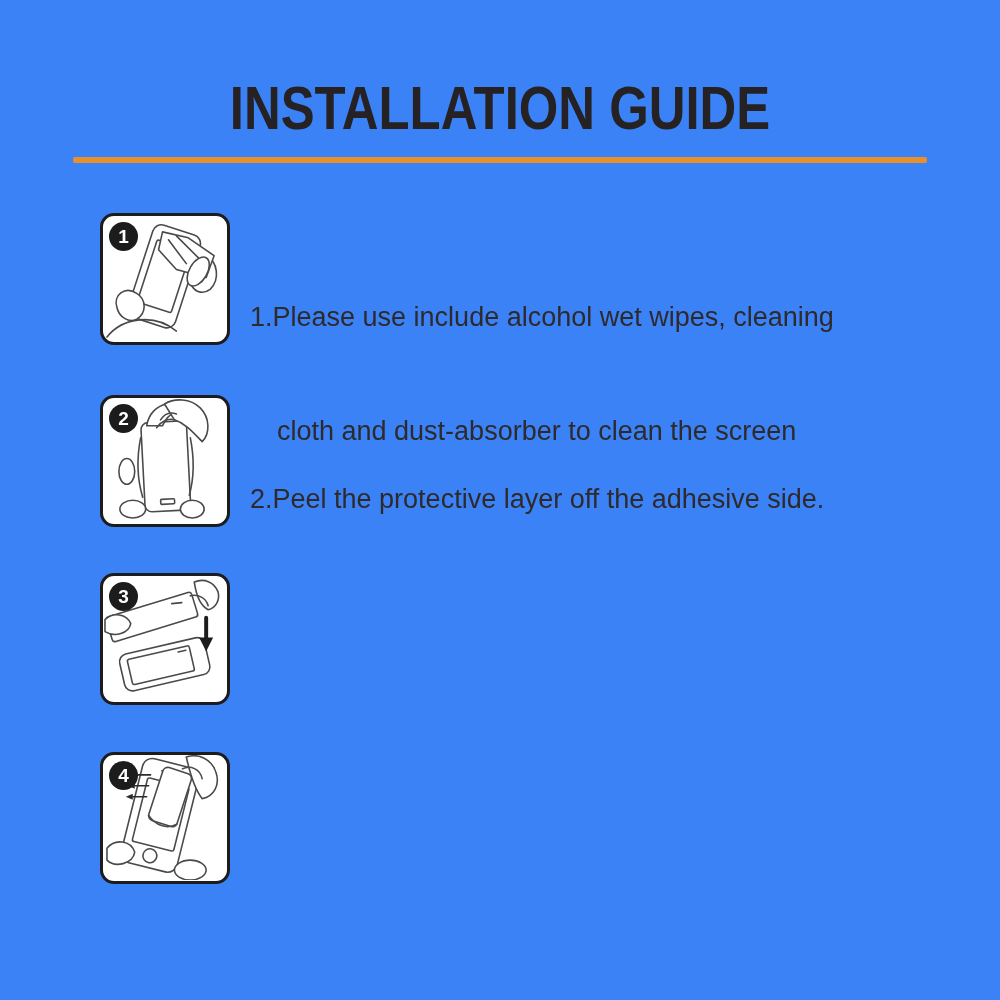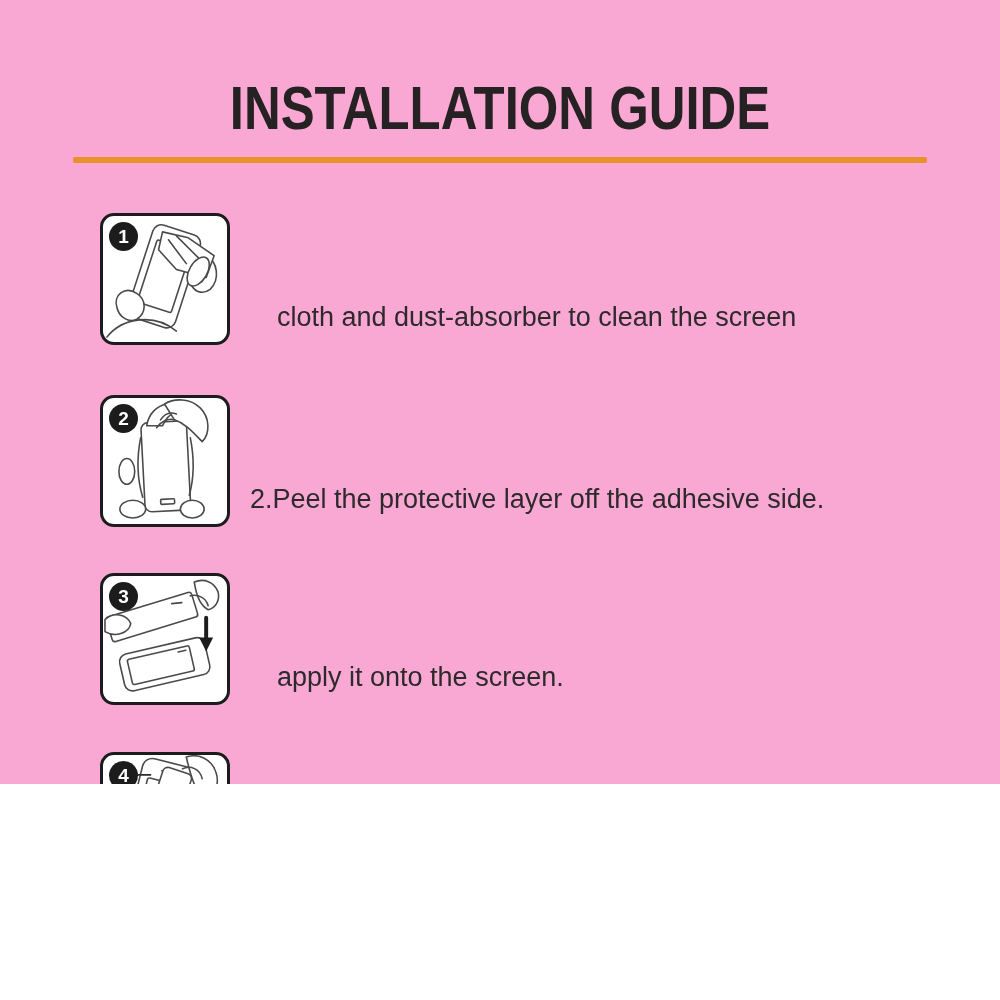--- a/index.html
+++ b/index.html
@@ -1,20 +1,20 @@
 <!DOCTYPE html>
 <html><head>
 <meta charset="utf-8">
 <style>
   html, body { margin: 0; padding: 0; background: #ffffff; }
   .page {
     position: relative;
     width: 1000px;
-    height: 784px;
-    background: #f9a8d4;
+    height: 1000px;
+    background: #3b82f6;
     font-family: "Liberation Sans", sans-serif;
     color: #2e2a2b;
     overflow: hidden;
     text-decoration: underline;
   }
   .title {
     position: absolute;
     top: 72px;
     left: 0;
     width: 100%;
@@ -99,20 +99,21 @@
           <path d="M104 40 C 116 46 118 64 108 74 C 100 80 90 76 88 66" fill="#fff"></path>
           <path d="M60 16 L86 22 L112 40 L104 62 L74 54 L56 34 Z" fill="#fff"></path>
           <path d="M66 24 L84 48 M74 20 L96 42"></path>
           <ellipse cx="96" cy="56" rx="9" ry="16" transform="rotate(30 96 56)" fill="#fff"></ellipse>
           <path d="M14 92 C 10 80 22 70 34 78 C 44 84 44 98 34 104 C 26 108 16 102 14 92 Z" fill="#fff"></path>
           <path d="M4 122 C 20 102 52 98 74 116"></path>
         </g>
       </svg>
     </div>
     <div class="step-text">
+      <div class="line">1.Please use include alcohol wet wipes, cleaning</div>
       <div class="line cont">cloth and dust-absorber to clean the screen</div>
     </div>
   </div>
 
   <div class="step step-2">
     <div class="figure">
       <span class="badge">
           <span>2</span>
         </span>
       <svg viewBox="0 0 124 126">
@@ -158,21 +159,20 @@
           <path d="M88 20 C 96 18 104 22 106 30"></path>
           <path d="M2 44 C 10 36 24 38 28 48 C 26 58 12 62 2 56 Z" fill="#fff"></path>
           <g>
             <line x1="104" y1="42" x2="104" y2="64" stroke="#1c1c1c" stroke-width="4"></line>
             <polygon points="97,62 111,62 104,76" fill="#1c1c1c" stroke="none"></polygon>
           </g>
         </g>
       </svg>
     </div>
     <div class="step-text">
-      <div class="line cont">apply it onto the screen.</div>
     </div>
   </div>
 
   <div class="step step-4">
     <div class="figure">
       <span class="badge">
           <span>4</span>
         </span>
       <svg viewBox="0 0 124 126">
         <g stroke="#4a4a4a" stroke-width="1.6" fill="none" stroke-linecap="round" stroke-linejoin="round">

